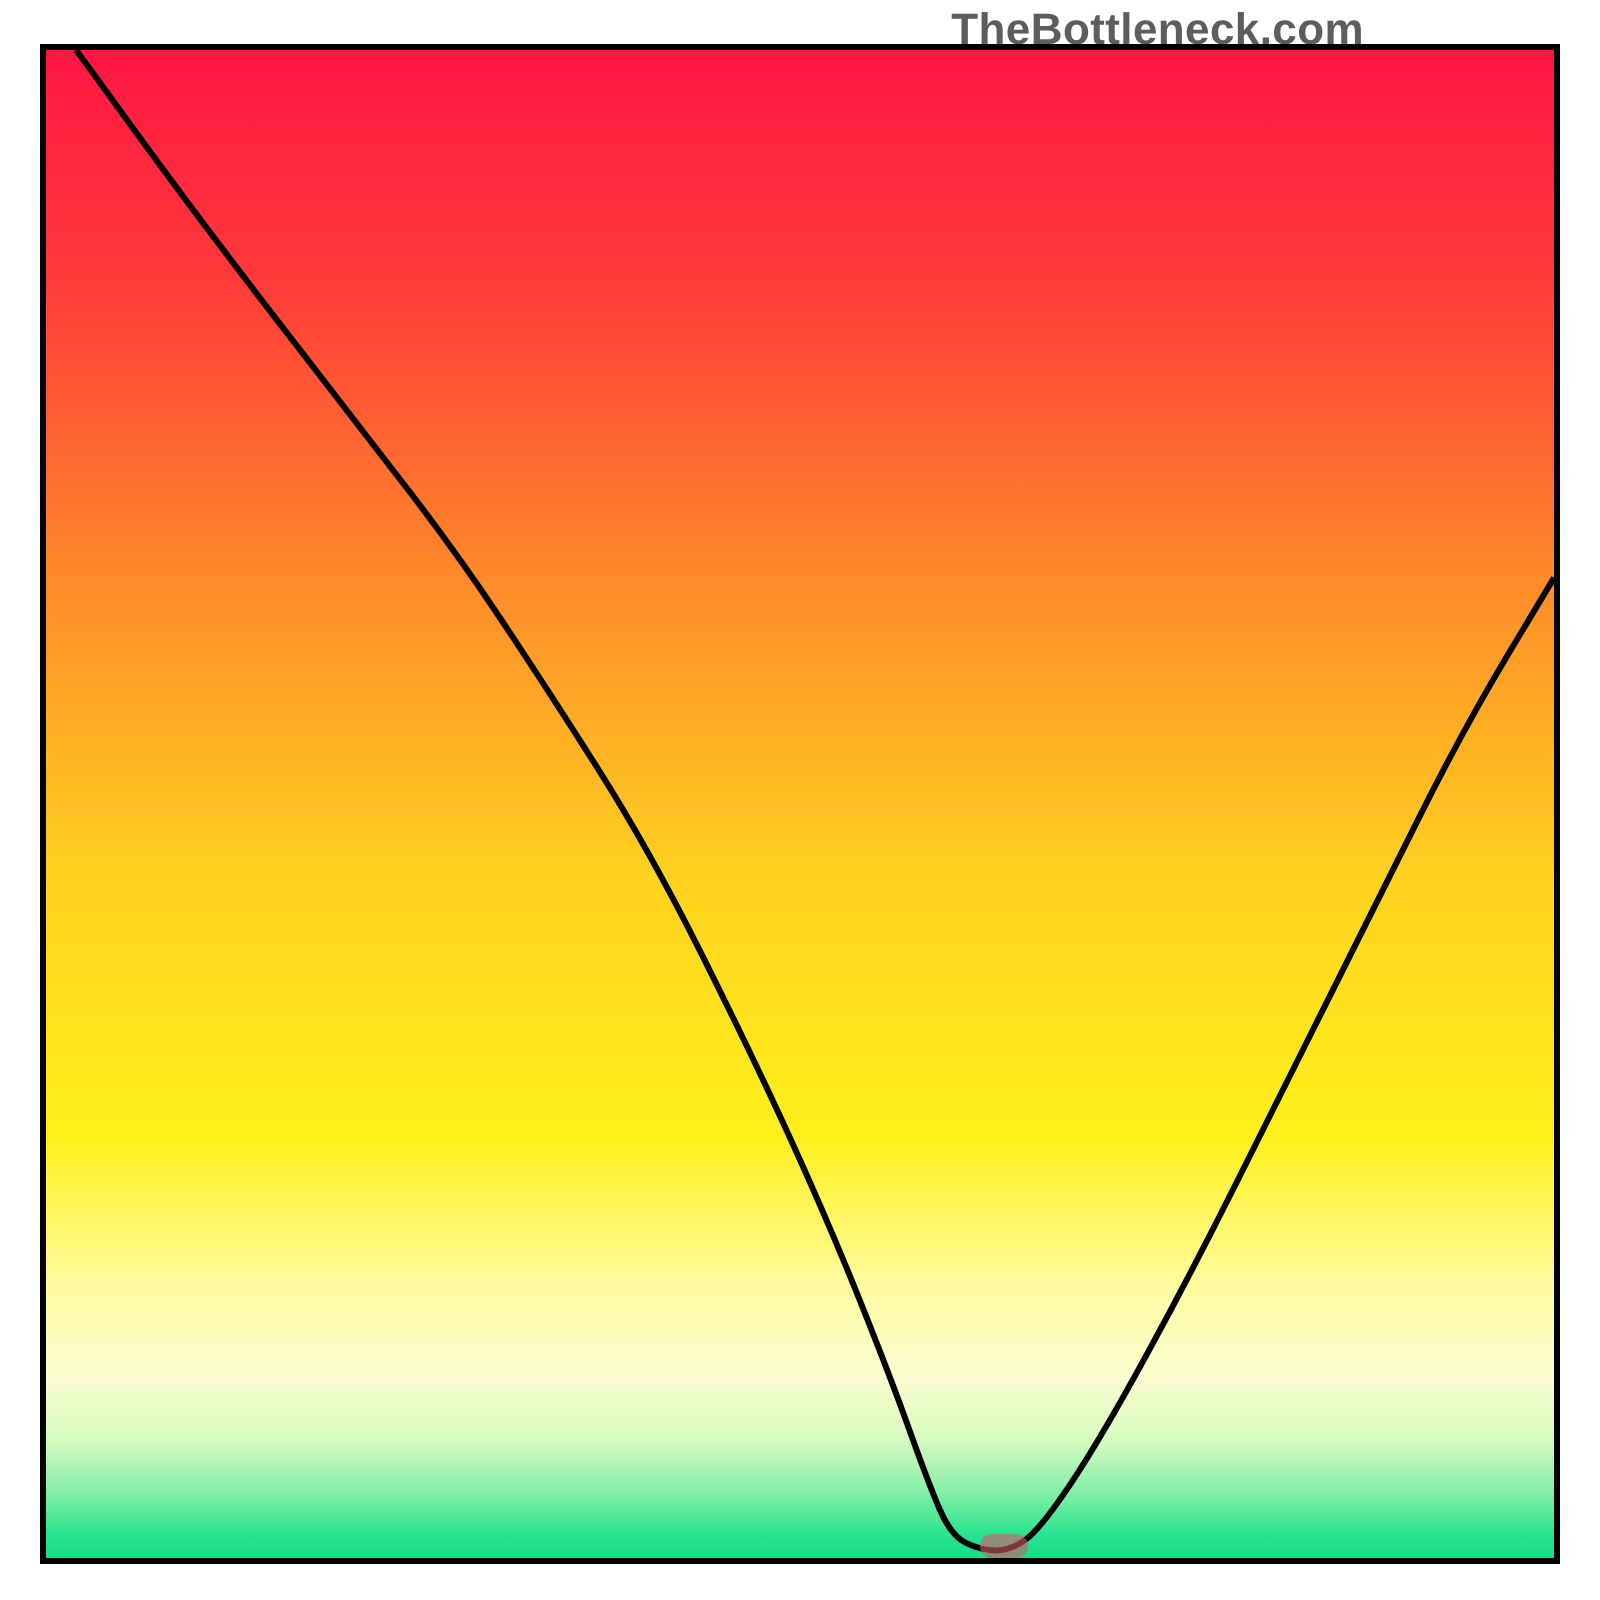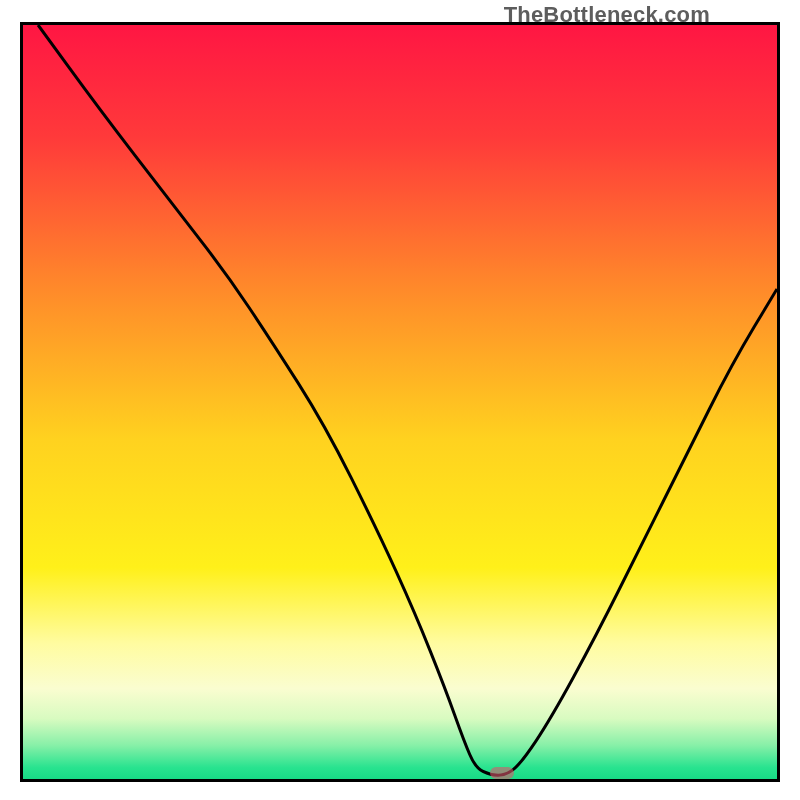--- a/index.html
+++ b/index.html
@@ -7,21 +7,20 @@
     padding: 0;
     width: 800px;
     height: 800px;
     background: #ffffff;
     overflow: hidden;
   }
   .chart-wrap {
     position: relative;
     width: 692px;
     height: 800px;
-    padding-left: 28px;
   }
   .watermark {
     position: absolute;
     top: 2px;
     right: 10px;
     font-family: Arial, Helvetica, sans-serif;
     font-size: 22px;
     font-weight: bold;
     color: #5d5d5d;
     letter-spacing: 0.2px;

